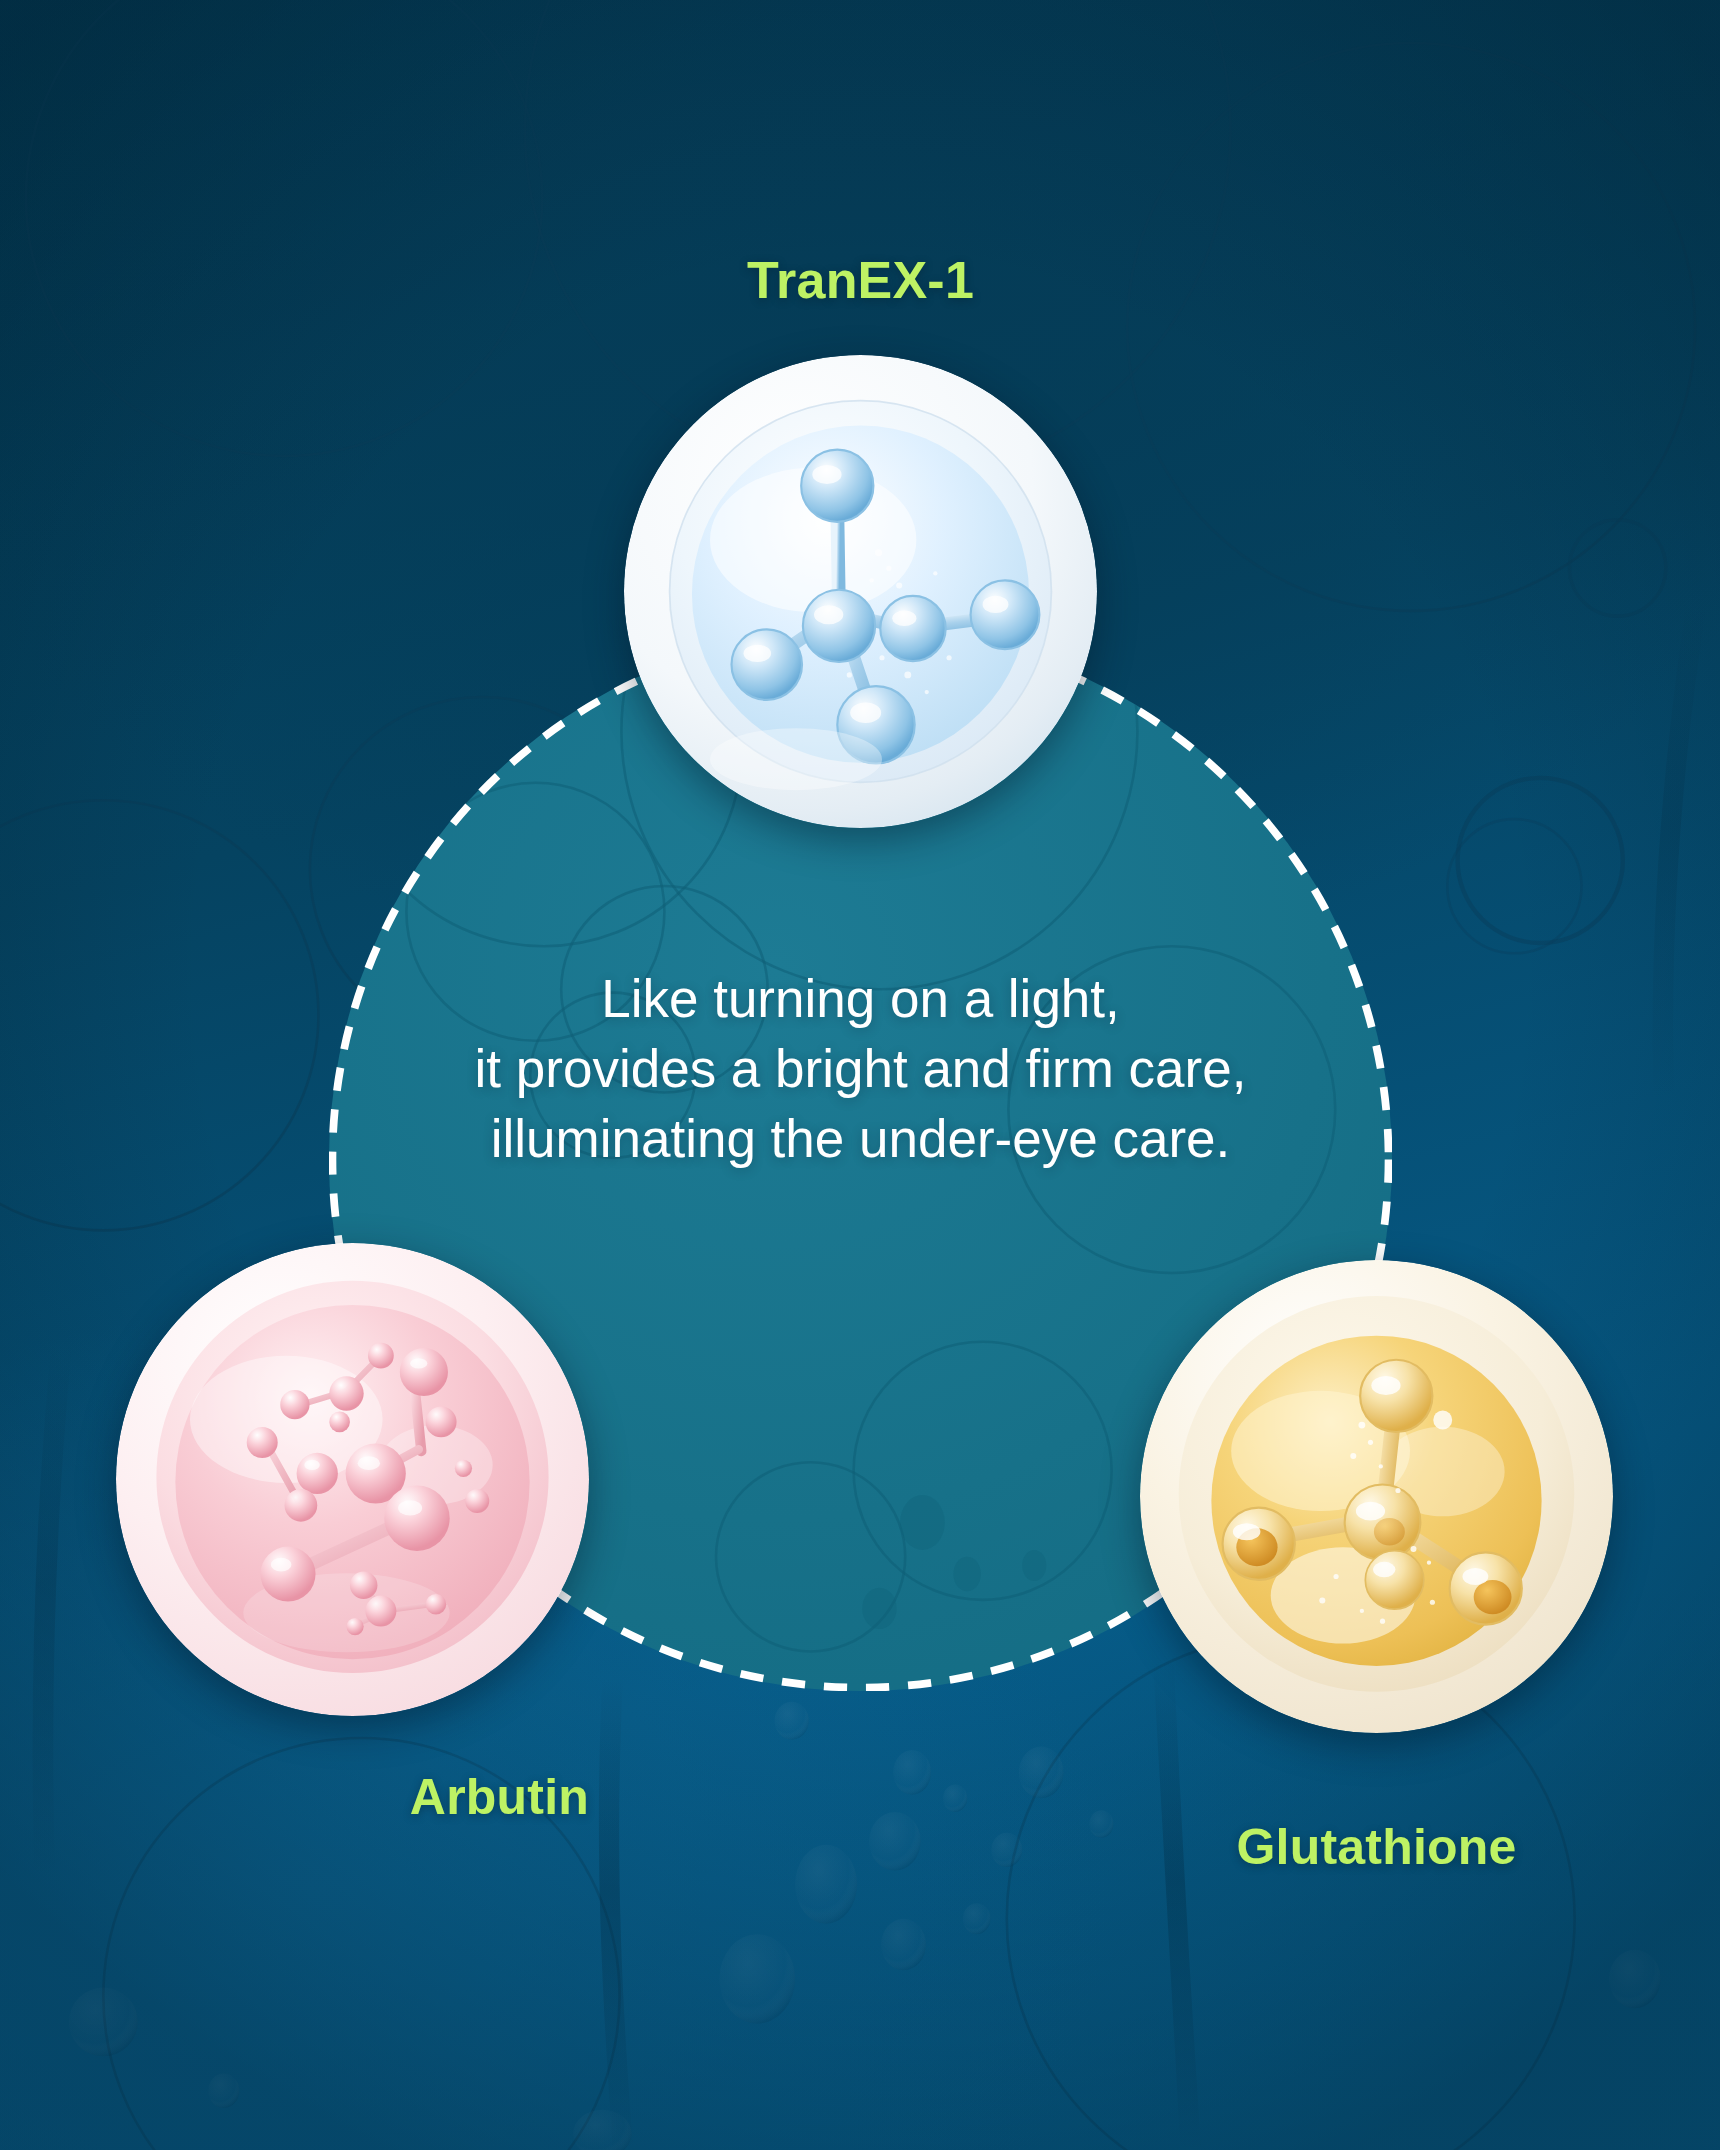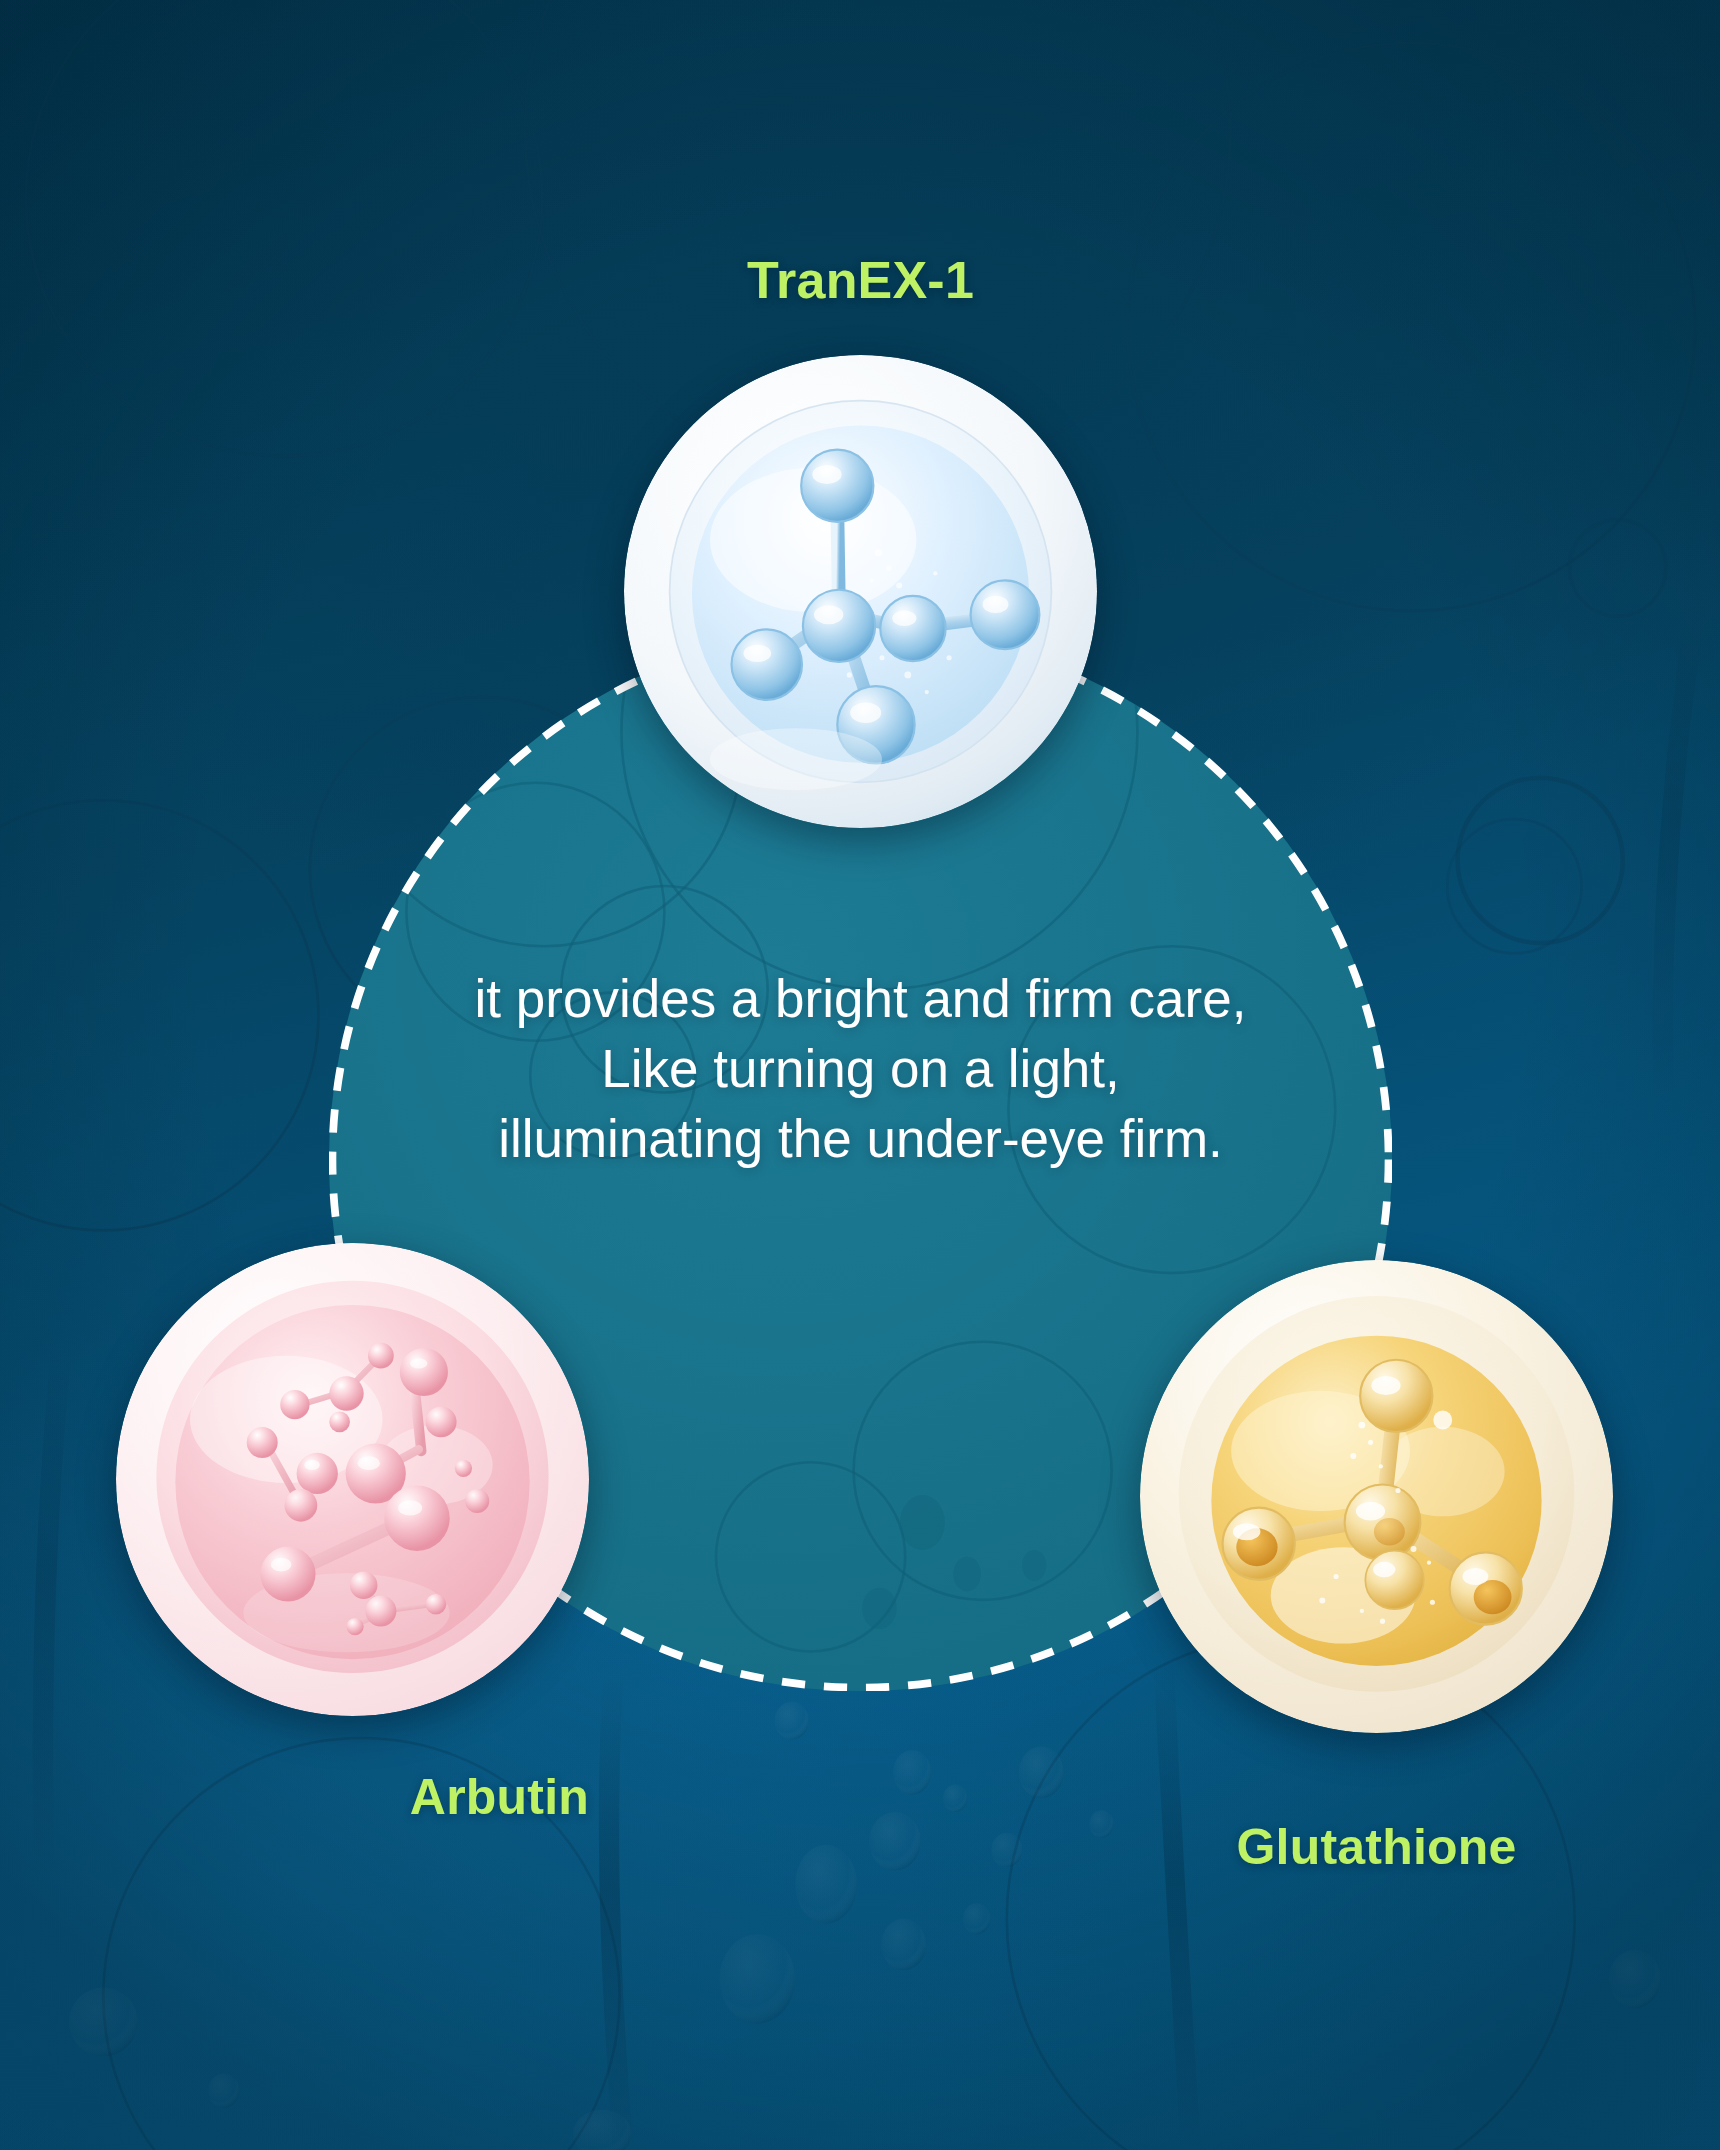--- a/index.html
+++ b/index.html
@@ -175,23 +175,23 @@
         </g>
       </svg>
     </div>
   </div>
 
   <svg class="dash-ring" width="1063" height="1063" viewBox="0 0 1236 1236">
     <circle cx="618" cy="618" r="614" fill="none" stroke="#ffffff" stroke-width="9" stroke-linecap="butt" stroke-dasharray="27 22"></circle>
   </svg>
 
   <div class="center-copy">
+    <div>Like turning on a light,</div>
     <div>it provides a bright and firm care,</div>
-    <div>Like turning on a light,</div>
-    <div>illuminating the under-eye firm.</div>
+    <div>illuminating the under-eye care.</div>
   </div>
 
   <div class="disc disc-tranex">
     <svg width="473" height="473" viewBox="0 0 550 550">
       <defs>
         <radialGradient id="tx-rim" cx="38%" cy="28%" r="78%">
           <stop offset="0%" stop-color="#ffffff"></stop>
           <stop offset="62%" stop-color="#f4f8fb"></stop>
           <stop offset="88%" stop-color="#e4edf4"></stop>
           <stop offset="100%" stop-color="#d8e6f0"></stop>

